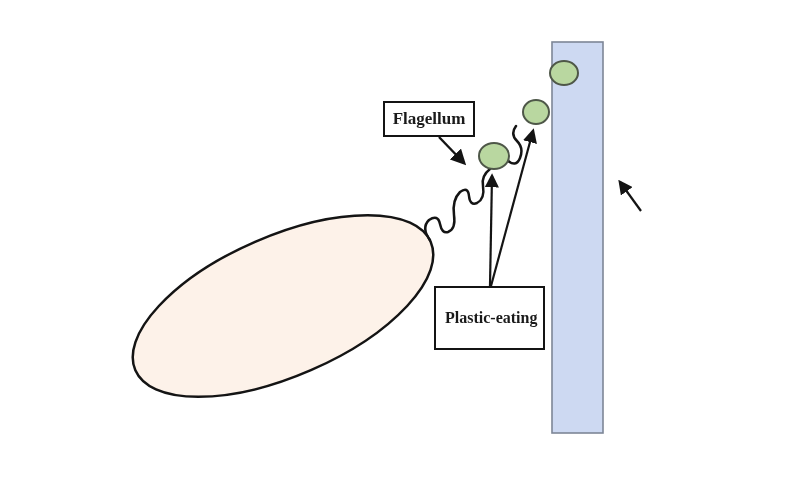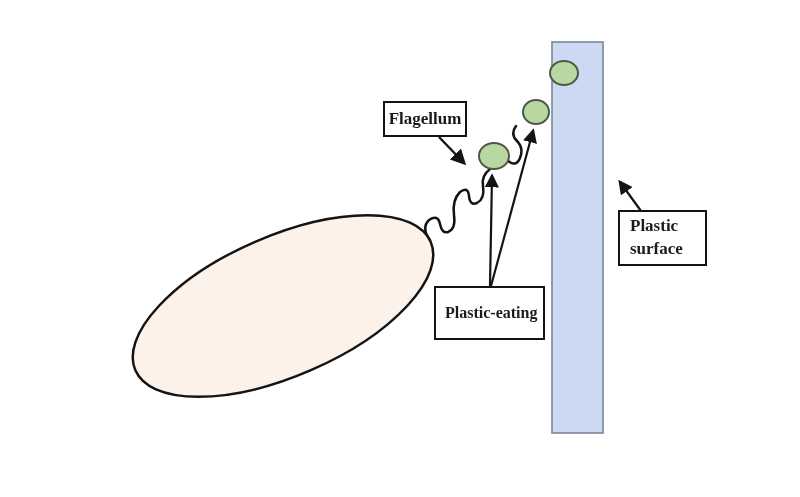--- a/index.html
+++ b/index.html
@@ -18,25 +18,25 @@
     background: #ffffff;
     border: 2px solid #141414;
     color: #1a1a1a;
     font-weight: bold;
     display: flex;
     flex-direction: column;
     justify-content: center;
   }
   .label-box .line { display: block; white-space: nowrap; }
   #flagellum-label {
-    left: 383px; top: 101px; width: 84px; height: 36px;
+    left: 383px; top: 101px; width: 92px; height: 36px;
     font-size: 17px; align-items: center;
   }
   #enzymes-label {
-    left: 434px; top: 286px; width: 111px; height: 54px;
+    left: 434px; top: 286px; width: 111px; height: 64px;
     font-size: 16px; line-height: 1.3; padding-left: 9px;
   }
   #surface-label {
     left: 618px; top: 210px; width: 89px; height: 56px;
     font-size: 17px; line-height: 1.35; padding-left: 10px;
   }
 </style>
 </head>
 <body>
 
@@ -80,18 +80,14 @@
   </svg>
 
   <div class="label-box" id="flagellum-label">
     <span class="line" style="text-align:center; width:100%;">Flagellum</span>
   </div>
 
   <div class="label-box" id="enzymes-label">
     <span class="line">Plastic-eating</span>
   </div>
 
-  <div class="label-box" id="surface-label">
-    <span class="line">Plastic</span>
-    <span class="line">surface</span>
-  </div>
 
 </div>
 
 </body></html>

